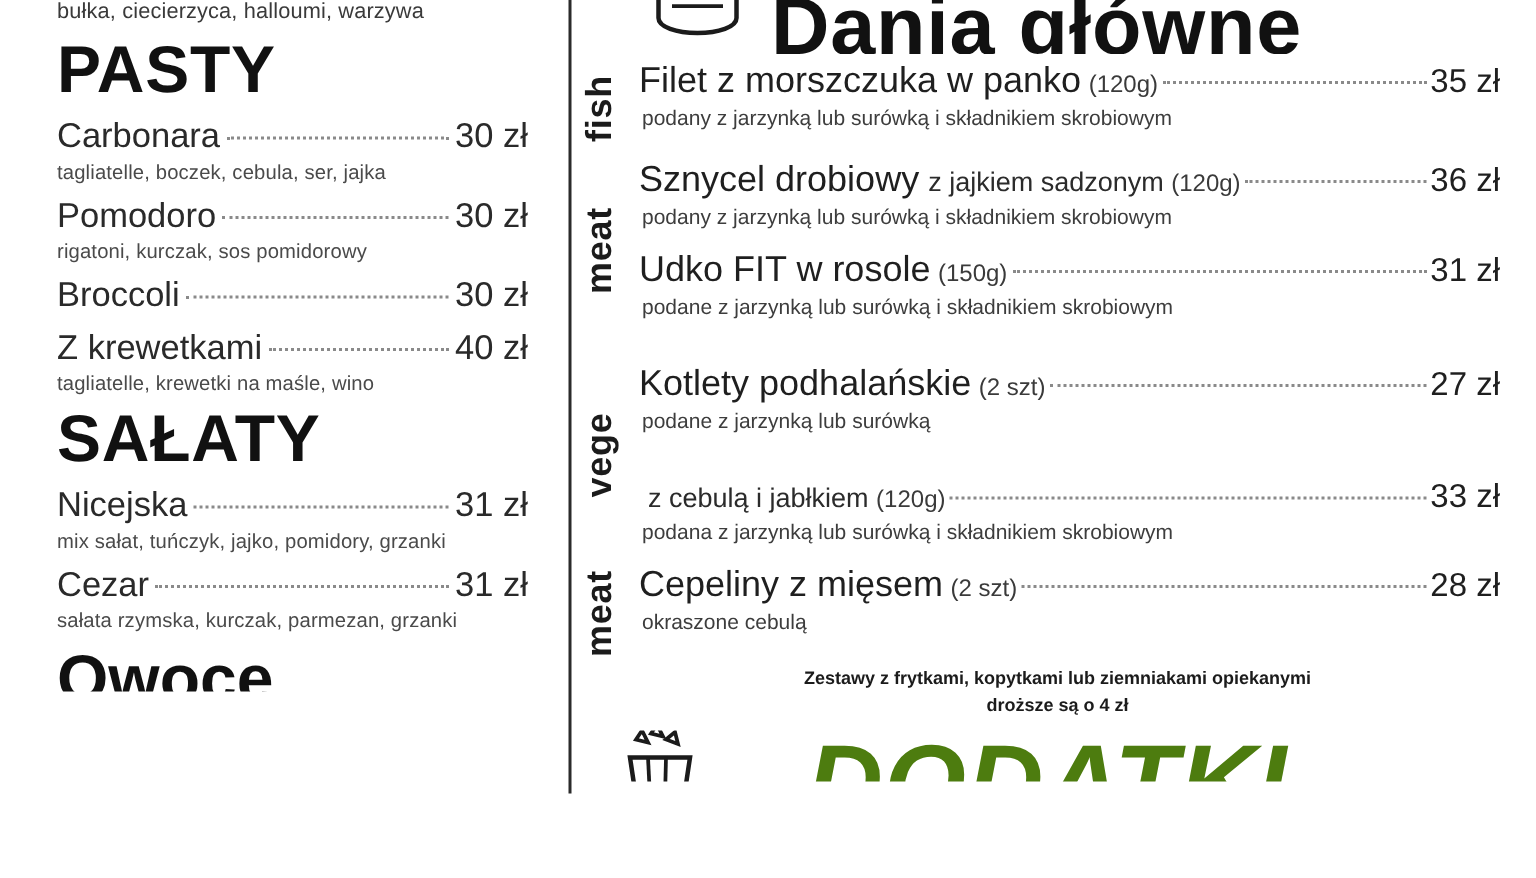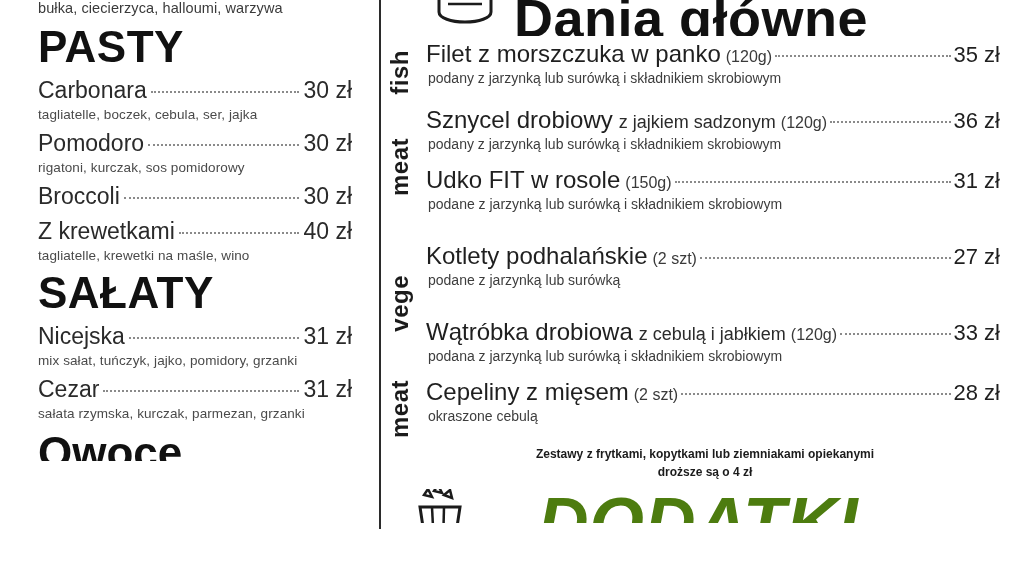--- a/index.html
+++ b/index.html
@@ -351,21 +351,20 @@
             <span class="dish-name">Kotlety podhalańskie</span>
             <span class="dish-gram">(2 szt)</span>
             <span class="dish-dots"></span>
             <span class="dish-price">27 zł</span>
           </div>
           <div class="dish-desc">podane z jarzynką lub surówką</div>
         </div>
 
         <div class="dish" style="margin-top:30px;">
           <div class="dish-line">
-            <span class="dish-name">Wątróbka drobiowa</span>
             <span class="dish-extra">z cebulą i jabłkiem</span>
             <span class="dish-gram">(120g)</span>
             <span class="dish-dots"></span>
             <span class="dish-price">33 zł</span>
           </div>
           <div class="dish-desc">podana z jarzynką lub surówką i składnikiem skrobiowym</div>
         </div>
 
         <div class="dish" style="margin-top:14px;">
           <div class="dish-line">

